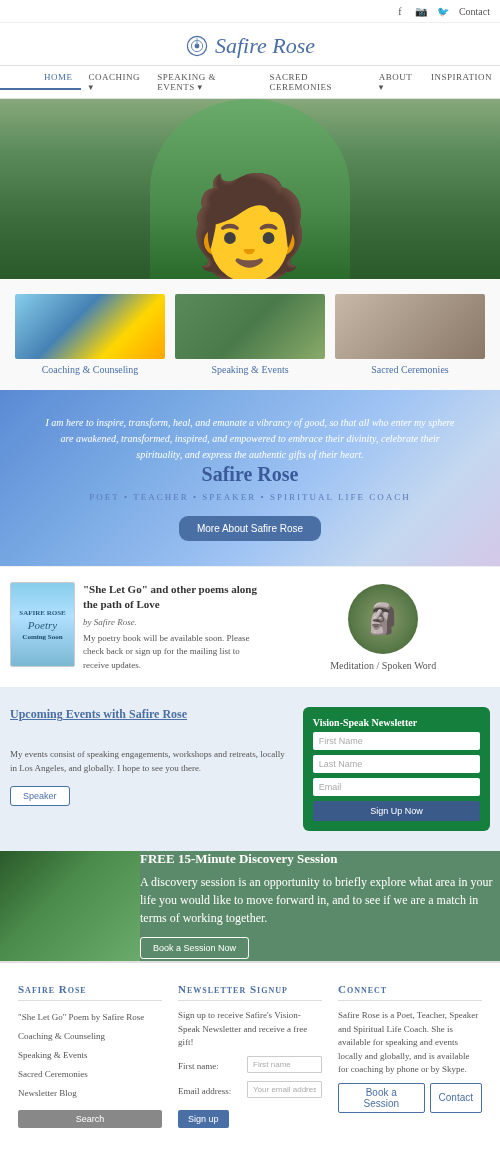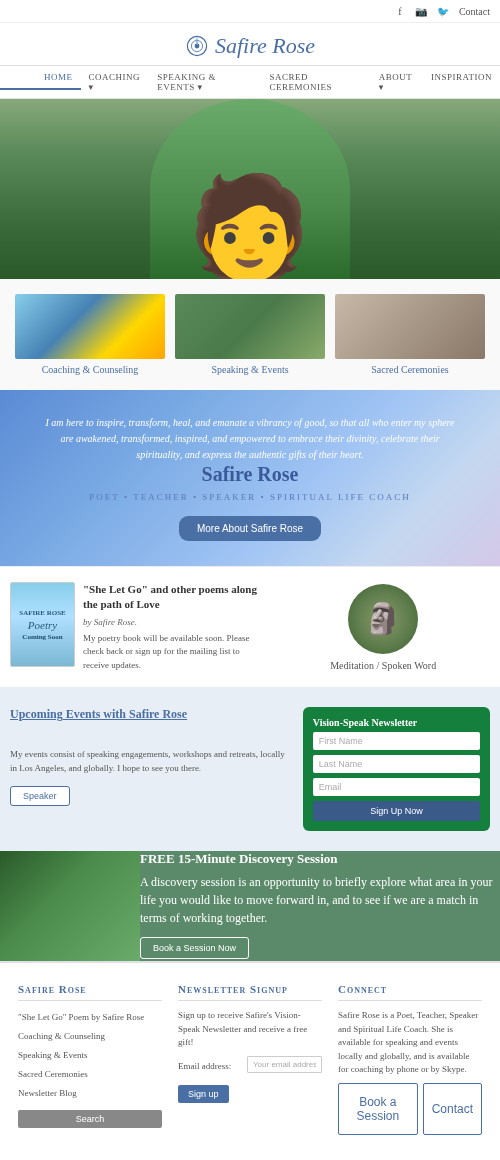--- a/index.html
+++ b/index.html
@@ -79,21 +79,21 @@
     .footer-col ul li { margin-bottom: 4px; }
     .footer-col ul li a { font-size: 9px; color: #555; text-decoration: none; }
     .footer-col p { font-size: 9px; color: #555; line-height: 1.5; margin-bottom: 6px; }
     .footer-col input[type="text"], .footer-col input[type="email"] { width: 100%; border: 1px solid #ccc; padding: 3px 5px; font-size: 8px; margin-bottom: 4px; border-radius: 1px; }
     .footer-col input::placeholder { color: #aaa; }
     .btn-footer-signup { background: #4a6fa5; color: #fff; border: none; padding: 4px 10px; font-size: 9px; border-radius: 2px; cursor: pointer; margin-top: 4px; }
     .btn-footer-search { width: 100%; background: #888; color: #fff; border: none; padding: 4px; font-size: 9px; border-radius: 2px; cursor: pointer; margin-top: 6px; }
     .footer-form-row { display: flex; align-items: center; gap: 4px; margin-bottom: 4px; font-size: 9px; color: #555; }
     .footer-form-row label { width: 65px; flex-shrink: 0; }
     .connect-btns { display: flex; gap: 5px; margin-top: 6px; }
-    .btn-connect { background: #fff; border: 1px solid #4a6fa5; color: #4a6fa5; padding: 11px 8px; font-size: 12px; border-radius: 2px; cursor: pointer; }
+    .btn-connect { background: #fff; border: 1px solid #4a6fa5; color: #4a6fa5; padding: 3px 8px; font-size: 10px; border-radius: 2px; cursor: pointer; }
 
     .hero-wrapper { position: relative; width: 500px; height: 180px; overflow: hidden; }
     .hero-bg-full { width: 100%; height: 100%; background: linear-gradient(180deg, #87a87a 0%, #5a8a5a 30%, #3a6a3a 70%, #2a5a2a 100%); }
     .hero-center-content { position: absolute; top: 0; left: 0; right: 0; bottom: 0; display: flex; align-items: center; justify-content: center; }
   </style>
 </head>
 <body>
 
 <div class="top-bar">
   <span class="social-icon">f</span>
@@ -228,20 +228,24 @@
       <li><a href="#">Sacred Ceremonies</a></li>
       <li><a href="#">Newsletter Blog</a></li>
     </ul>
     <button class="btn-footer-search">Search</button>
   </div>
 
   <div class="footer-col">
     <h3>Newsletter Signup</h3>
     <p>Sign up to receive Safire's Vision-Speak Newsletter and receive a free gift!</p>
     <div class="footer-form-row">
+      <label>First name:</label>
+      <input type="text" placeholder="First name" style="">
+    </div>
+    <div class="footer-form-row">
       <label>Email address:</label>
       <input type="email" placeholder="Your email address" style="">
     </div>
     <button class="btn-footer-signup">Sign up</button>
   </div>
 
   <div class="footer-col">
     <h3>Connect</h3>
     <p>Safire Rose is a Poet, Teacher, Speaker and Spiritual Life Coach. She is available for speaking and events locally and globally, and is available for coaching by phone or by Skype.</p>
     <div class="connect-btns">

